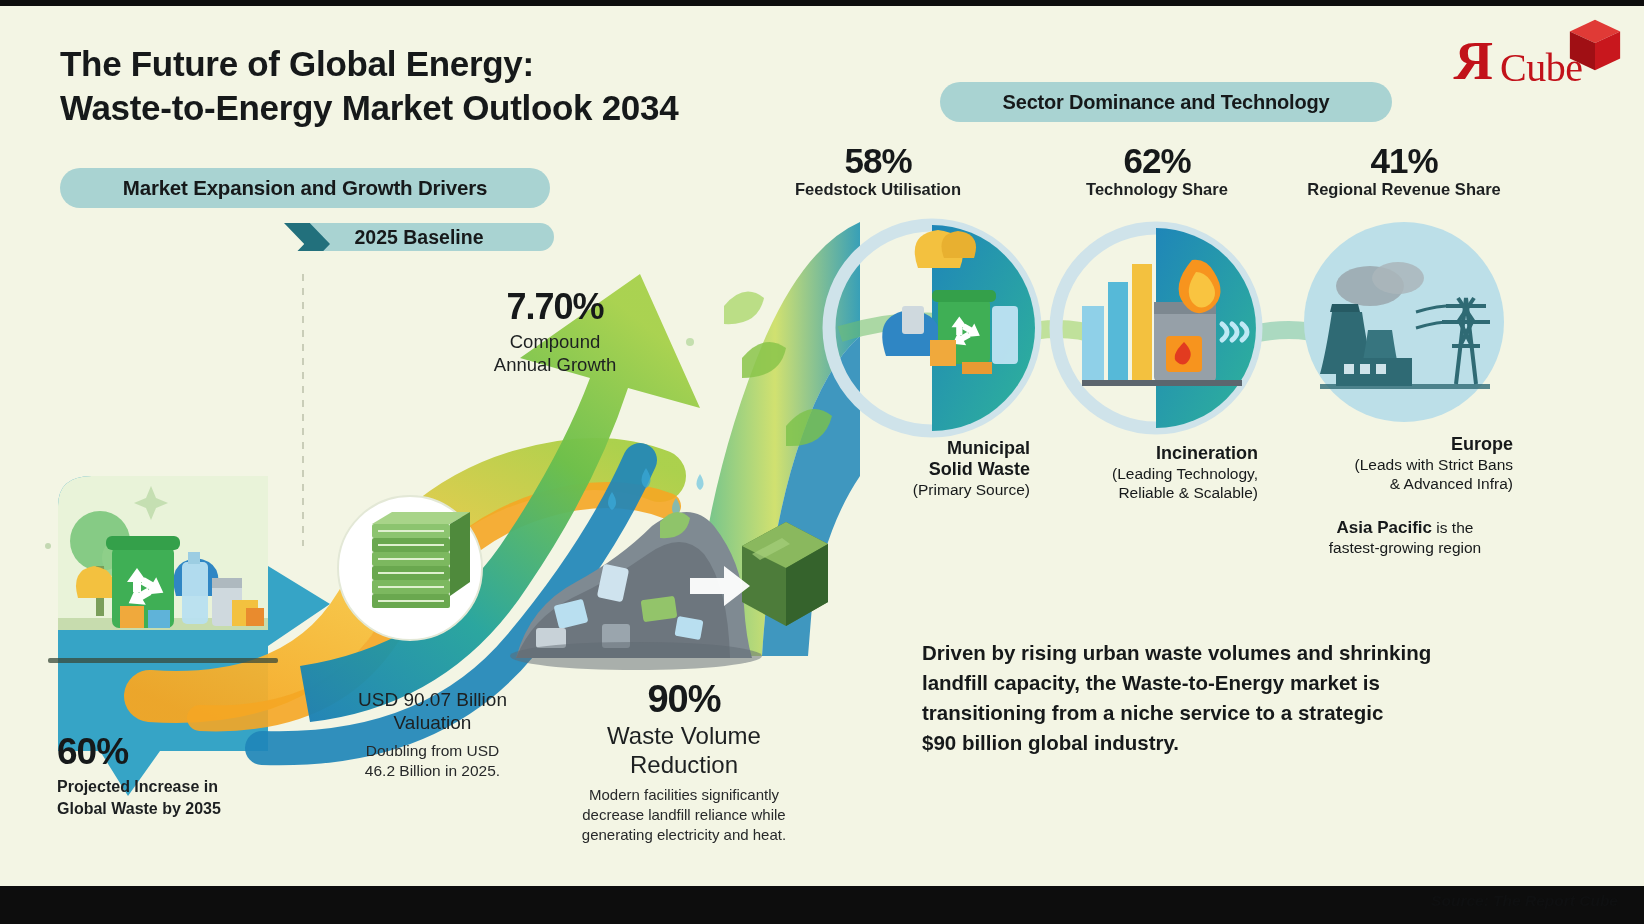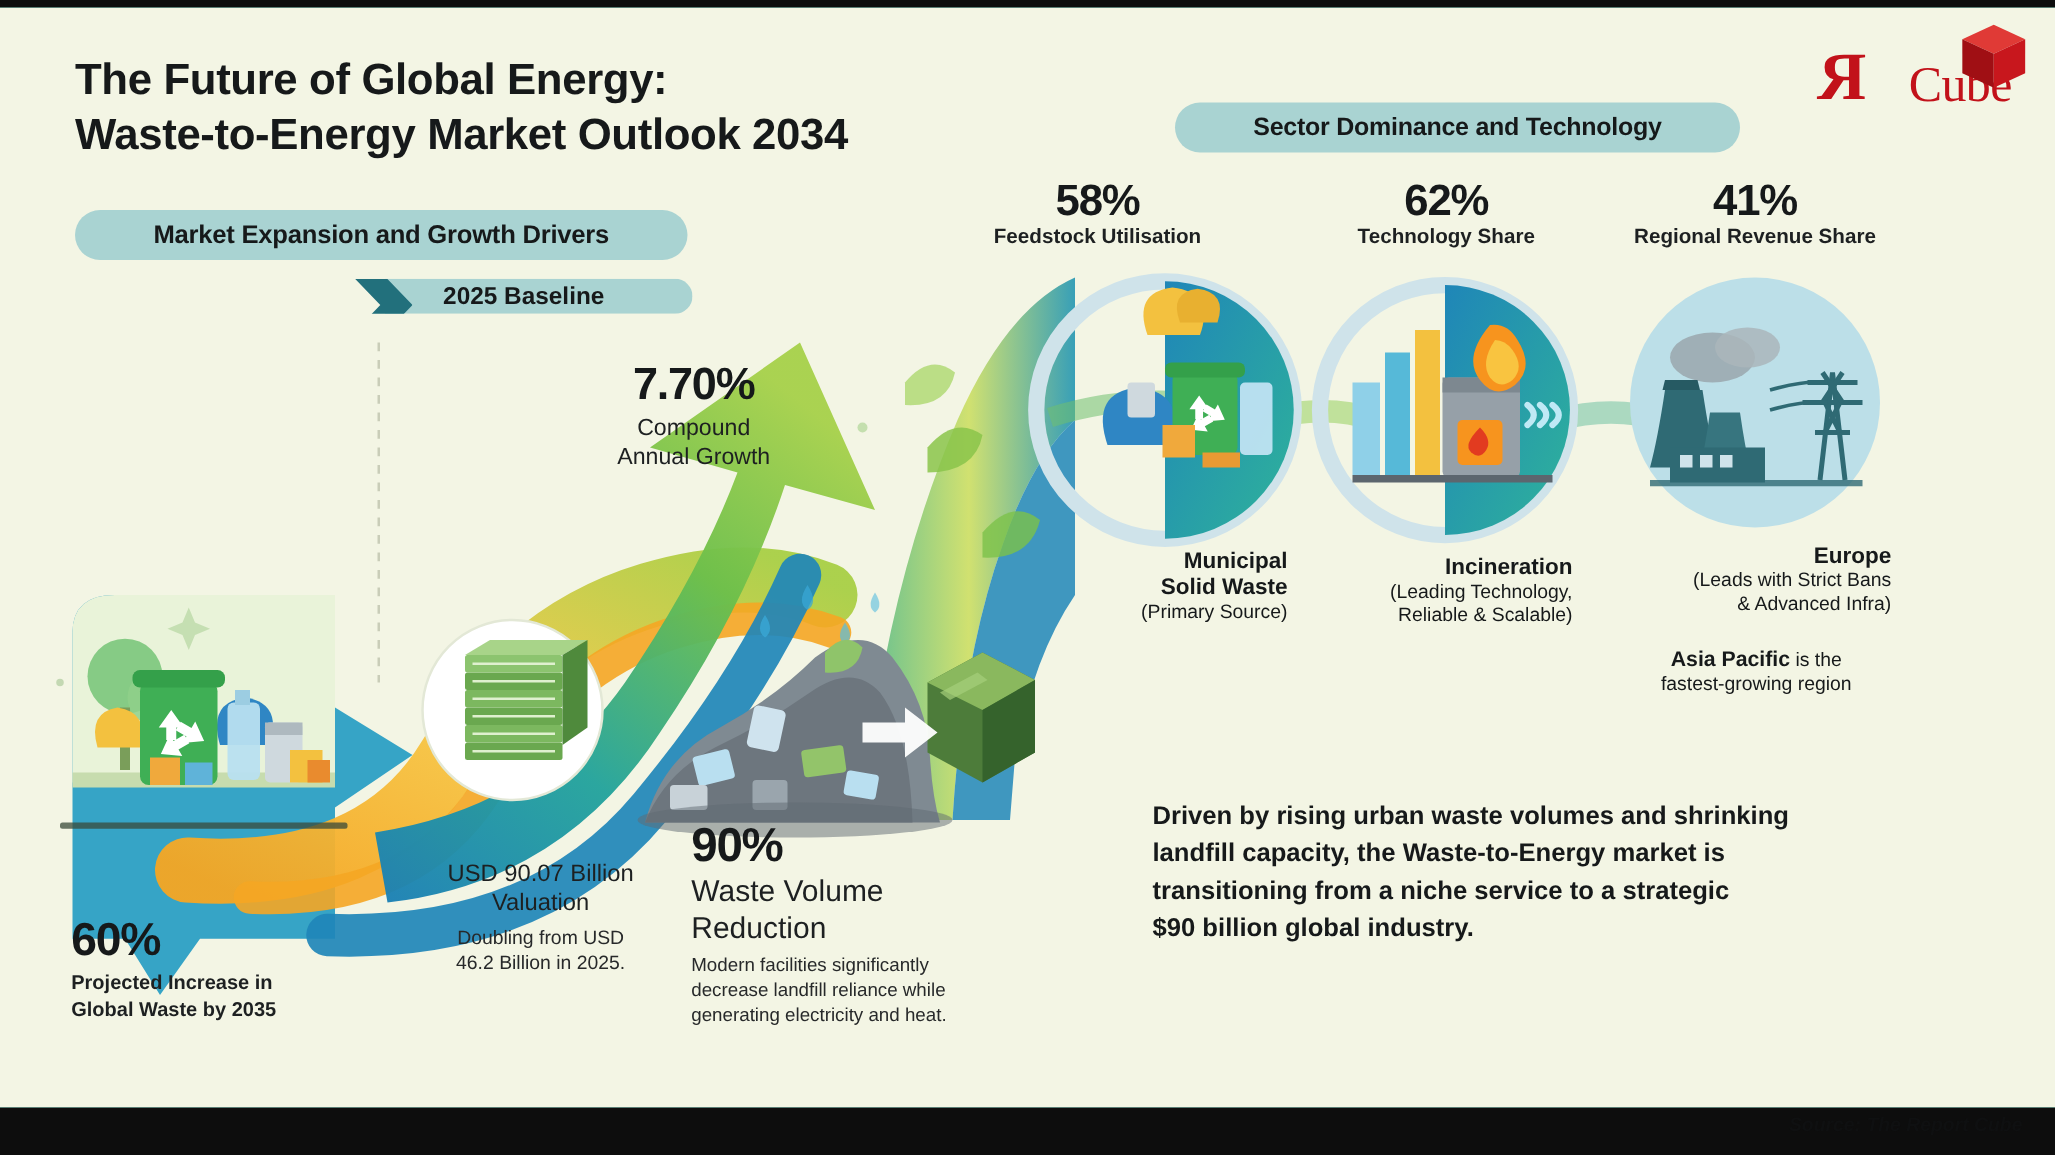--- a/index.html
+++ b/index.html
@@ -1,20 +1,20 @@
 <!DOCTYPE html>
 <html><head>
 <meta charset="utf-8">
 <style>
   * { margin:0; padding:0; box-sizing:border-box; }
   html,body { background:#000; }
   body { font-family:"Liberation Sans", sans-serif; }
   #canvas {
     position:relative; width:1644px; height:924px; overflow:hidden;
-    background:#5eead4;
+    background:#a16207;
   }
   .bar-top, .bar-bottom {
     position:absolute; left:0; width:1644px; background:#0d0d0d; z-index:60;
   }
   .bar-top { top:0; height:6px; }
   .bar-bottom { bottom:0; height:38px; background:#0d0d0d; }
   .sheet {
     position:absolute; left:0; top:6px; width:1644px; height:880px;
     background:#f3f5e4; overflow:hidden;
   }
@@ -64,21 +64,21 @@
   #cagr .stat-sub { font-size:18.5px; line-height:1.25; margin-top:2px; }
 
   #s60 { position:absolute; left:57px; top:725px; width:260px; }
   #s60 .stat-num { font-size:37px; }
   #s60 .stat-sub { font-size:16px; line-height:1.35; margin-top:3px; font-weight:600;}
 
   #s90 { position:absolute; left:325px; top:683px; width:215px; text-align:center; }
   #s90 .stat-sub { font-size:19px; line-height:1.2; }
   #s90 .stat-body { font-size:15.5px; line-height:1.32; margin-top:6px; }
 
-  #swvr { position:absolute; left:553px; top:650px; width:262px; }
+  #swvr { position:absolute; left:553px; top:672px; width:262px;text-align:center; }
   #swvr .stat-num { font-size:38px; }
   #swvr .stat-sub { font-size:24px; line-height:1.2; margin-top:1px; }
   #swvr .stat-body { font-size:15px; line-height:1.35; margin-top:5px; }
 
   
   .kpi { position:absolute; text-align:center; }
   .kpi .k-num { font-size:35px; font-weight:bold; color:#16191a; letter-spacing:-1px;}
   .kpi .k-lab { font-size:16.5px; font-weight:bold; color:#1d2021; margin-top:-1px;}
   #kpi1 { left:764px; top:135px; width:228px; }
   #kpi2 { left:1045px; top:135px; width:224px; }
@@ -107,21 +107,21 @@
   }
 
   
   #logo { position:absolute; right:22px; top:10px; width:168px; height:80px; }
   #logo .mark {
     position:absolute; left:0; top:18px; font-size:54px; font-weight:bold;
     color:#c2121a; transform:scaleX(-1); line-height:1; font-family:"Liberation Serif", serif;
   }
   #logo .word {
     position:absolute; left:46px; top:28px; font-size:40px; color:#c2121a;
-    font-family:"Liberation Serif", serif; letter-spacing:-0.5px;margin-left:27px;
+    font-family:"Liberation Serif", serif; letter-spacing:-0.5px;
   }
   #logo .cube { position:absolute; right:-2px; top:0; width:58px; height:58px; }
 </style>
 </head>
 <body>
 
 <div id="canvas">
   <div class="bar-top"></div>
   <div class="sheet">
 

